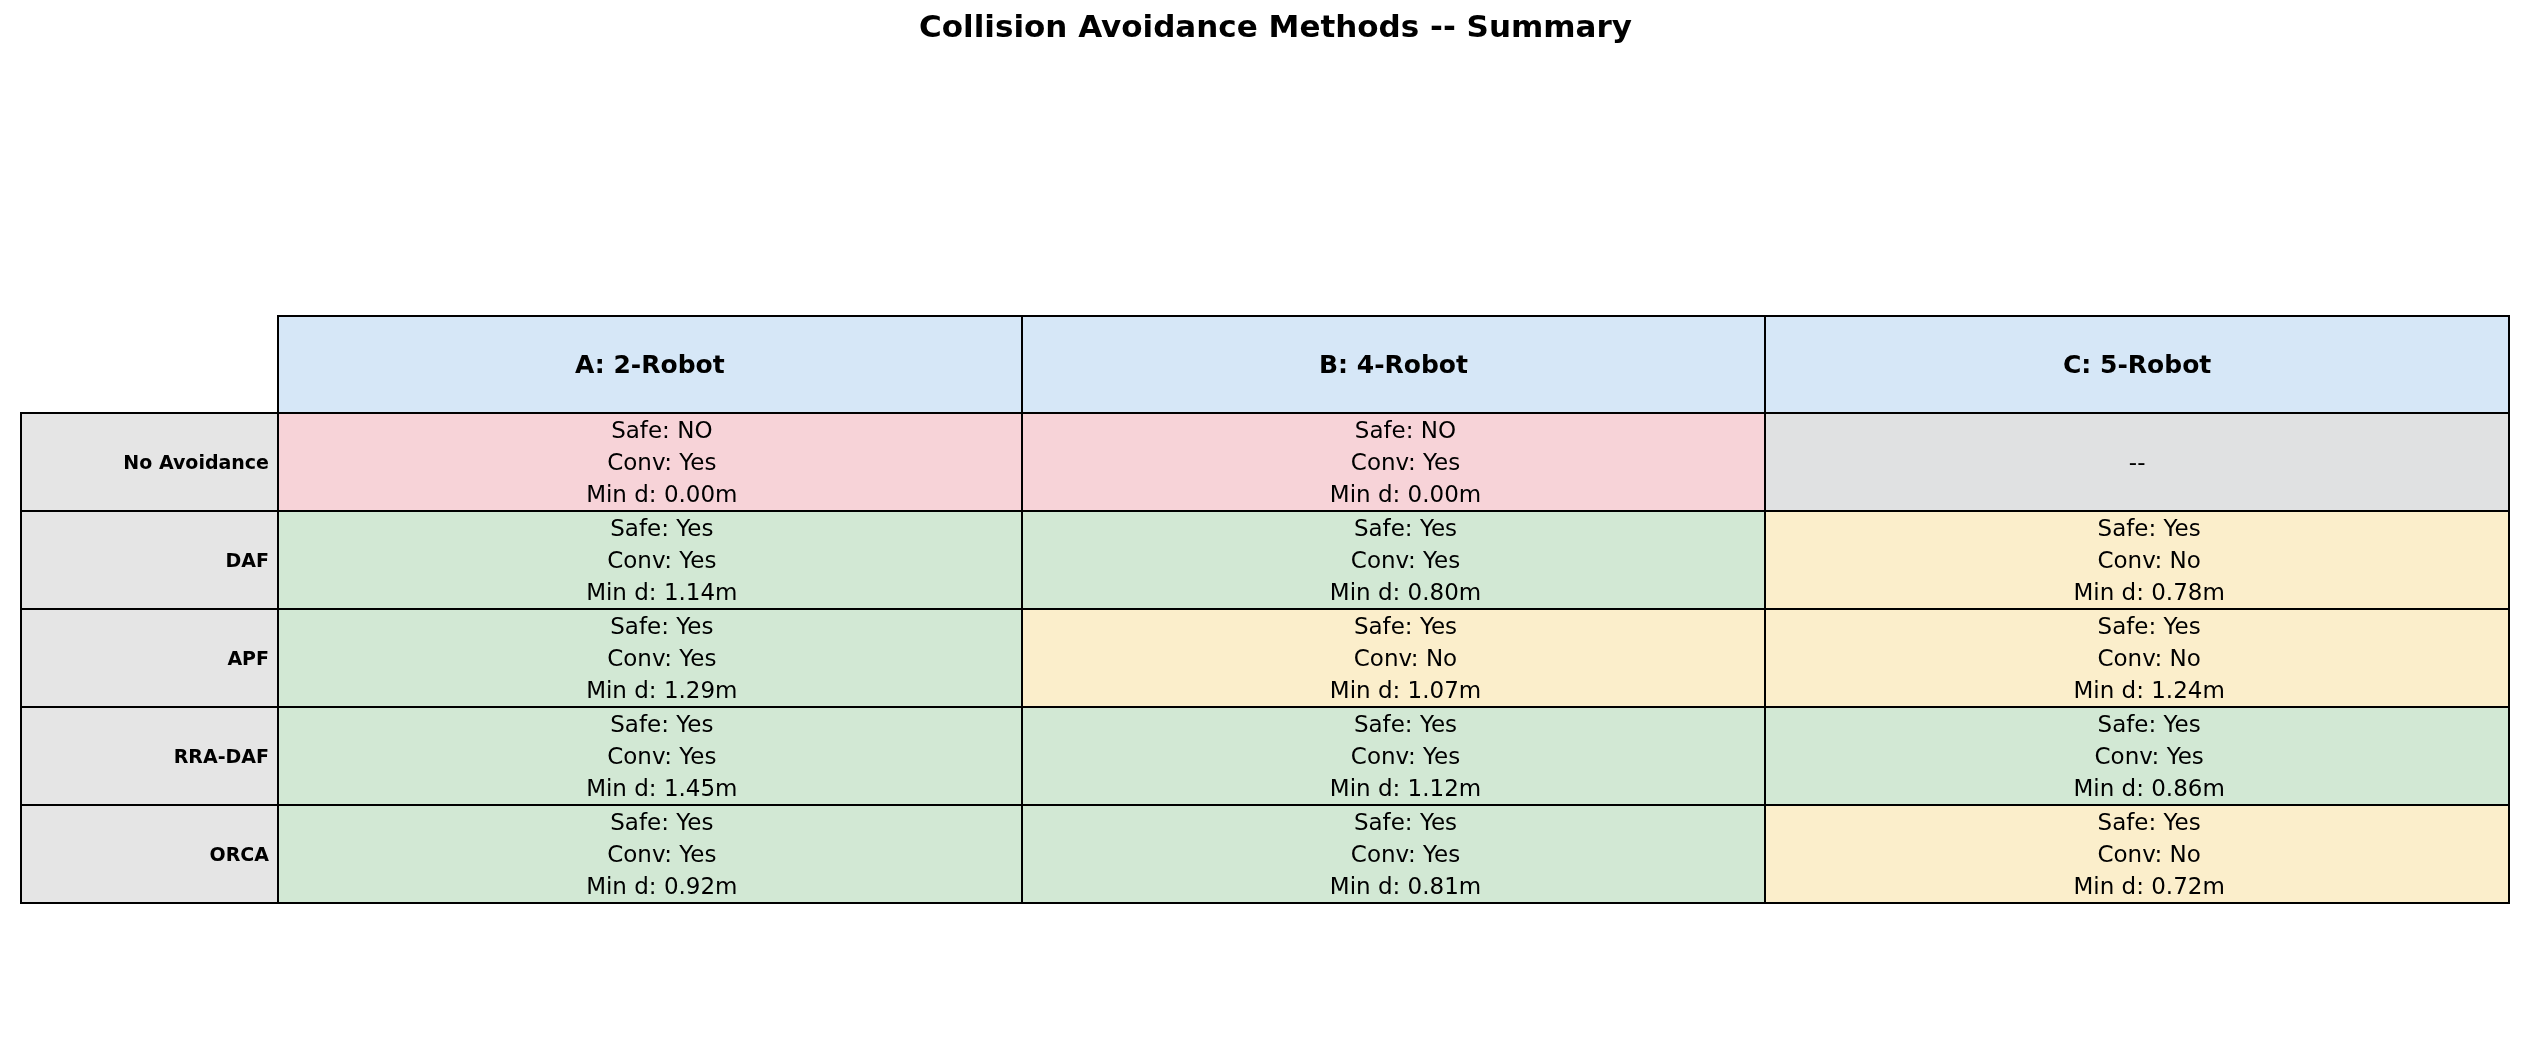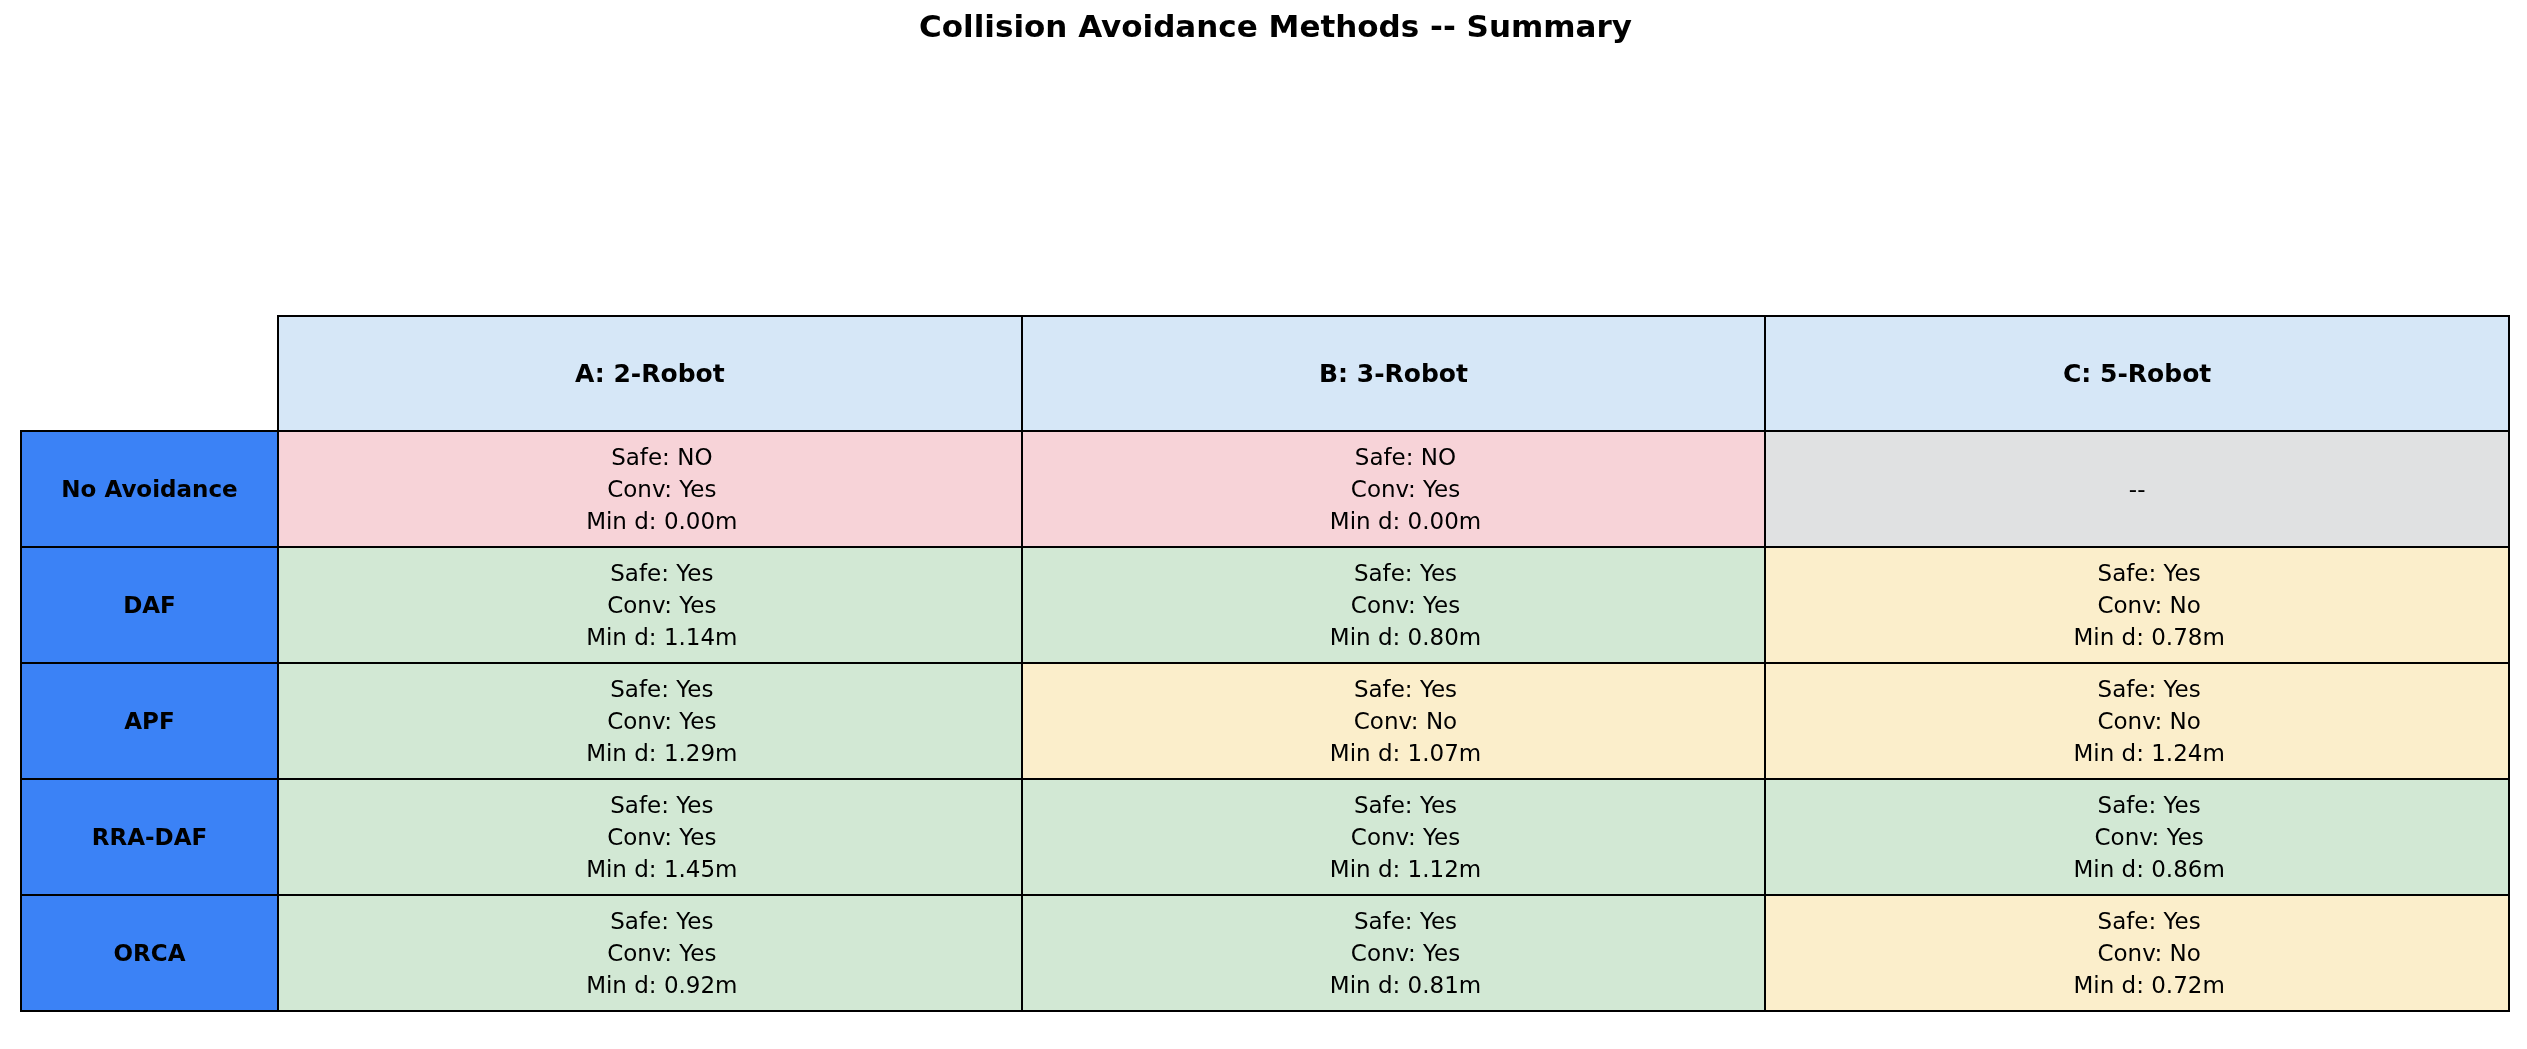--- a/index.html
+++ b/index.html
@@ -45,21 +45,21 @@
     border-collapse: collapse;
     table-layout: fixed;
   }
 
   #summary-table col.c-label { width: 257px; }
   #summary-table col.c-data  { width: 743.66px; }
 
   #summary-table th,
   #summary-table td {
     border: 2.4px solid #000000;
-    padding: 17px;
+    padding: 8px;
     margin: 0;
     vertical-align: middle;
     position: relative;
   }
 
   
   .hdr-cell {
     height: 79px;
     background: #d6e7f7;
     text-align: center;
@@ -68,23 +68,23 @@
     color: #000000;
   }
   .hdr-corner {
     background: #ffffff;
     border: none !important;
   }
 
   
   .row-label {
     height: 80px;
-    background: #3b82f6;
-    text-align: center;
-    font-size: 23px;
+    background: #e5e5e5;
+    text-align: right;
+    font-size: 19px;
     font-weight: bold;
     color: #000000;
     padding-right: 14px;
     box-sizing: border-box;
   }
 
   
   .data-cell {
     height: 80px;
     text-align: center;
@@ -133,21 +133,21 @@
     <colgroup>
       <col class="c-label">
       <col class="c-data">
       <col class="c-data">
       <col class="c-data">
     </colgroup>
     <thead>
       <tr>
         <th class="hdr-corner"></th>
         <th class="hdr-cell">A: 2-Robot</th>
-        <th class="hdr-cell">B: 3-Robot</th>
+        <th class="hdr-cell">B: 4-Robot</th>
         <th class="hdr-cell">C: 5-Robot</th>
       </tr>
     </thead>
     <tbody id="table-body">
         <tr>
           <th class="row-label">No Avoidance</th>
           <td class="data-cell bg-pink">
             <div class="cell-stack">
               <span class="line">Safe: NO</span>
               <span class="line">Conv: Yes</span>

